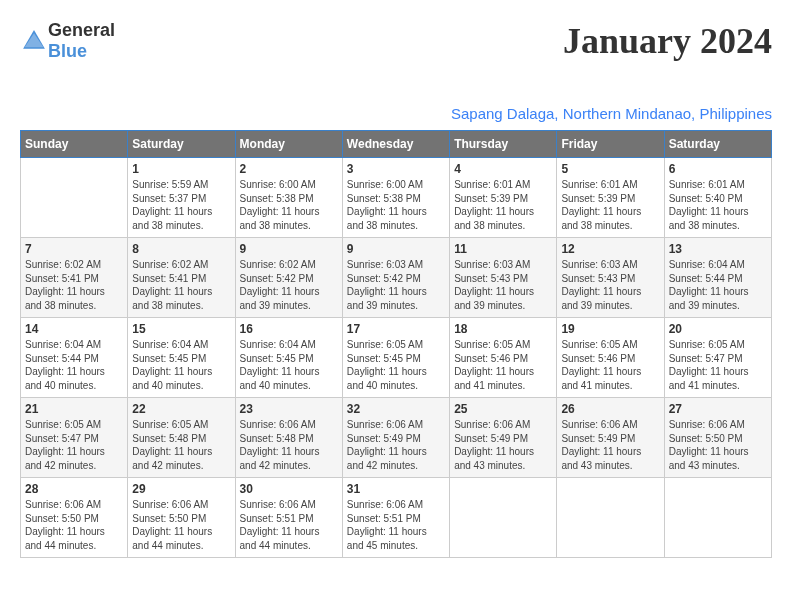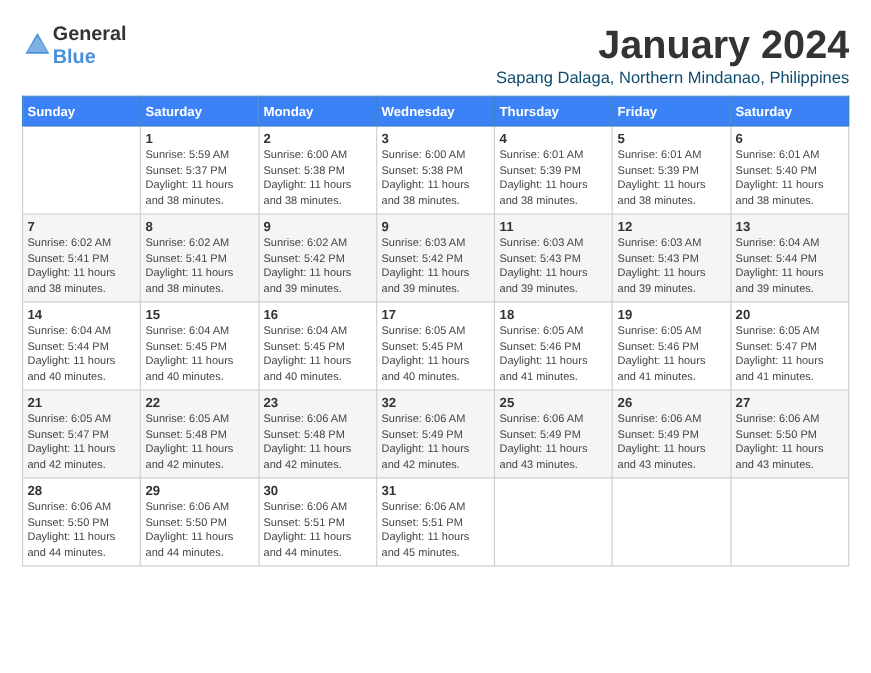--- a/index.html
+++ b/index.html
@@ -35,32 +35,34 @@
       width: 28px;
       height: 28px;
     }
     .title-block {
       text-align: right;
     }
     .month-title {
       font-size: 36px;
       font-weight: bold;
       color: #333;
+      font-family: Liberation Serif, serif;
     }
     .subtitle {
       font-size: 15px;
-      color: #0c4a6e;
+      color: #3b82f6;
+      margin-top: 43px;
     }
     table {
       width: 100%;
       border-collapse: collapse;
       font-size: 11px;
     }
     thead tr th {
-      background: #3b82f6;
+      background: #737373;
       color: #fff;
       padding: 6px 4px;
       text-align: left;
       font-size: 12px;
       font-weight: bold;
       border: 1px solid #3a80c9;
     }
     tbody tr td {
       border: 1px solid #ccc;
       vertical-align: top;

